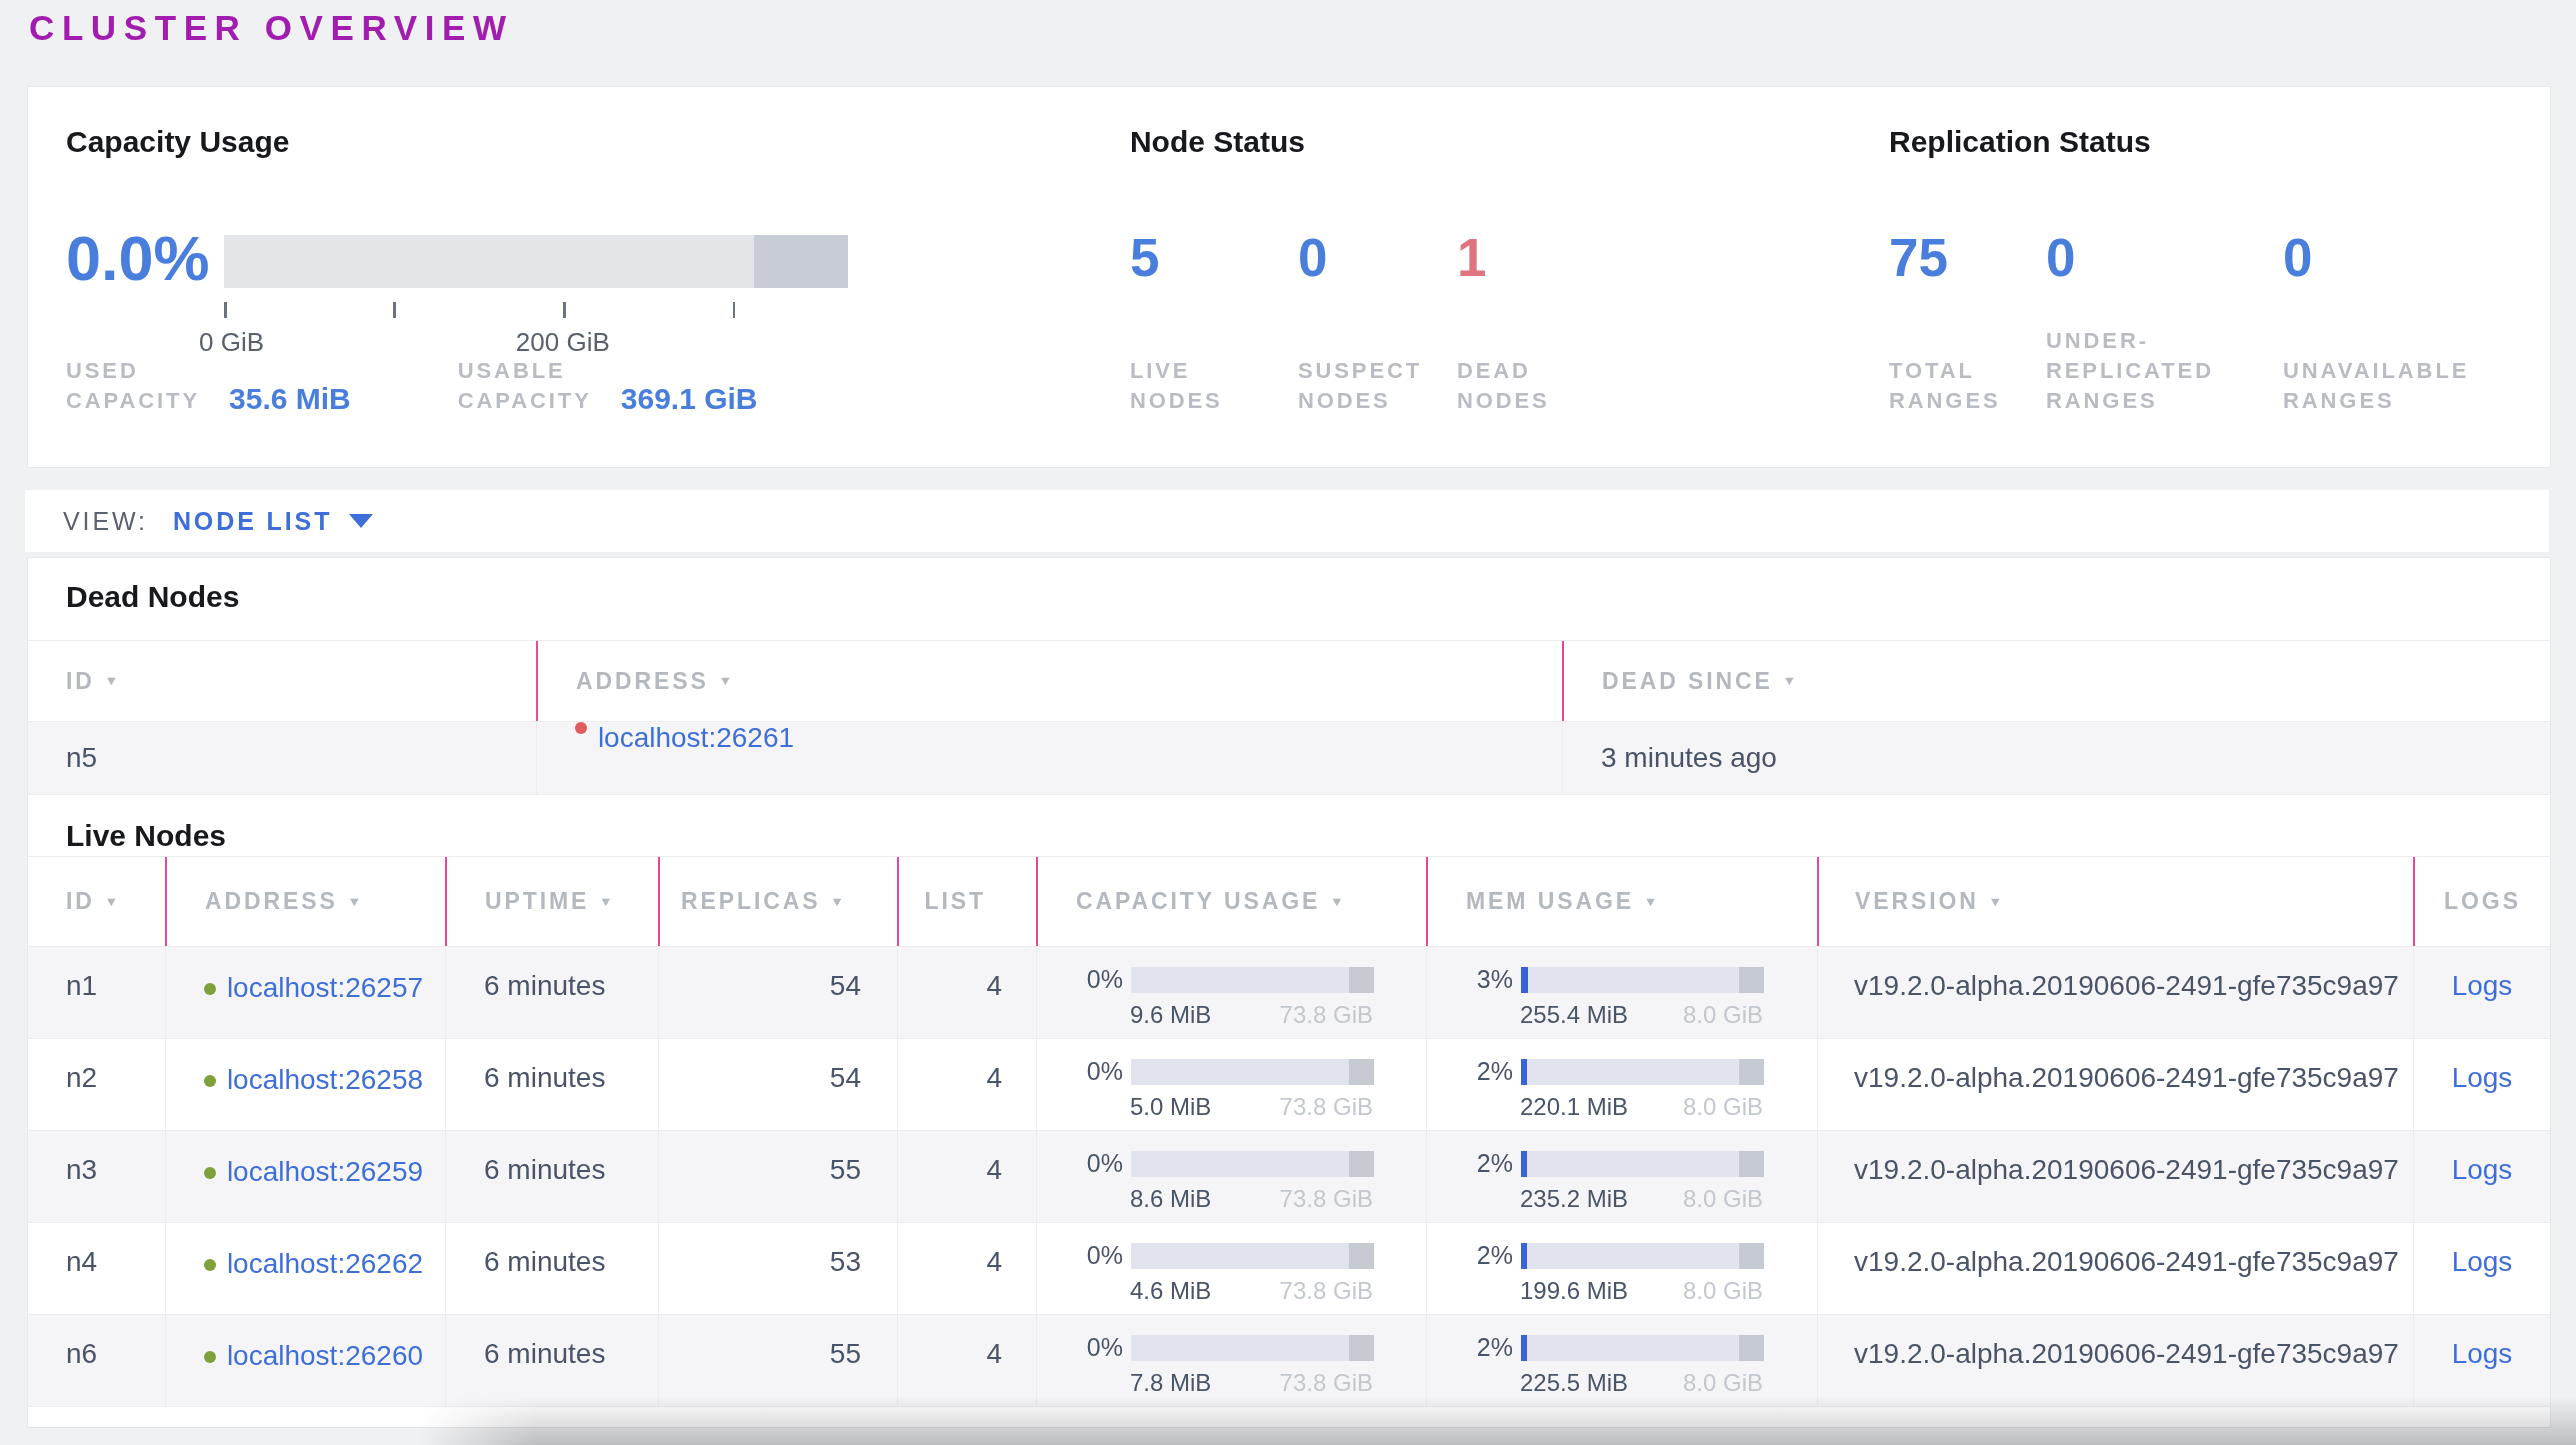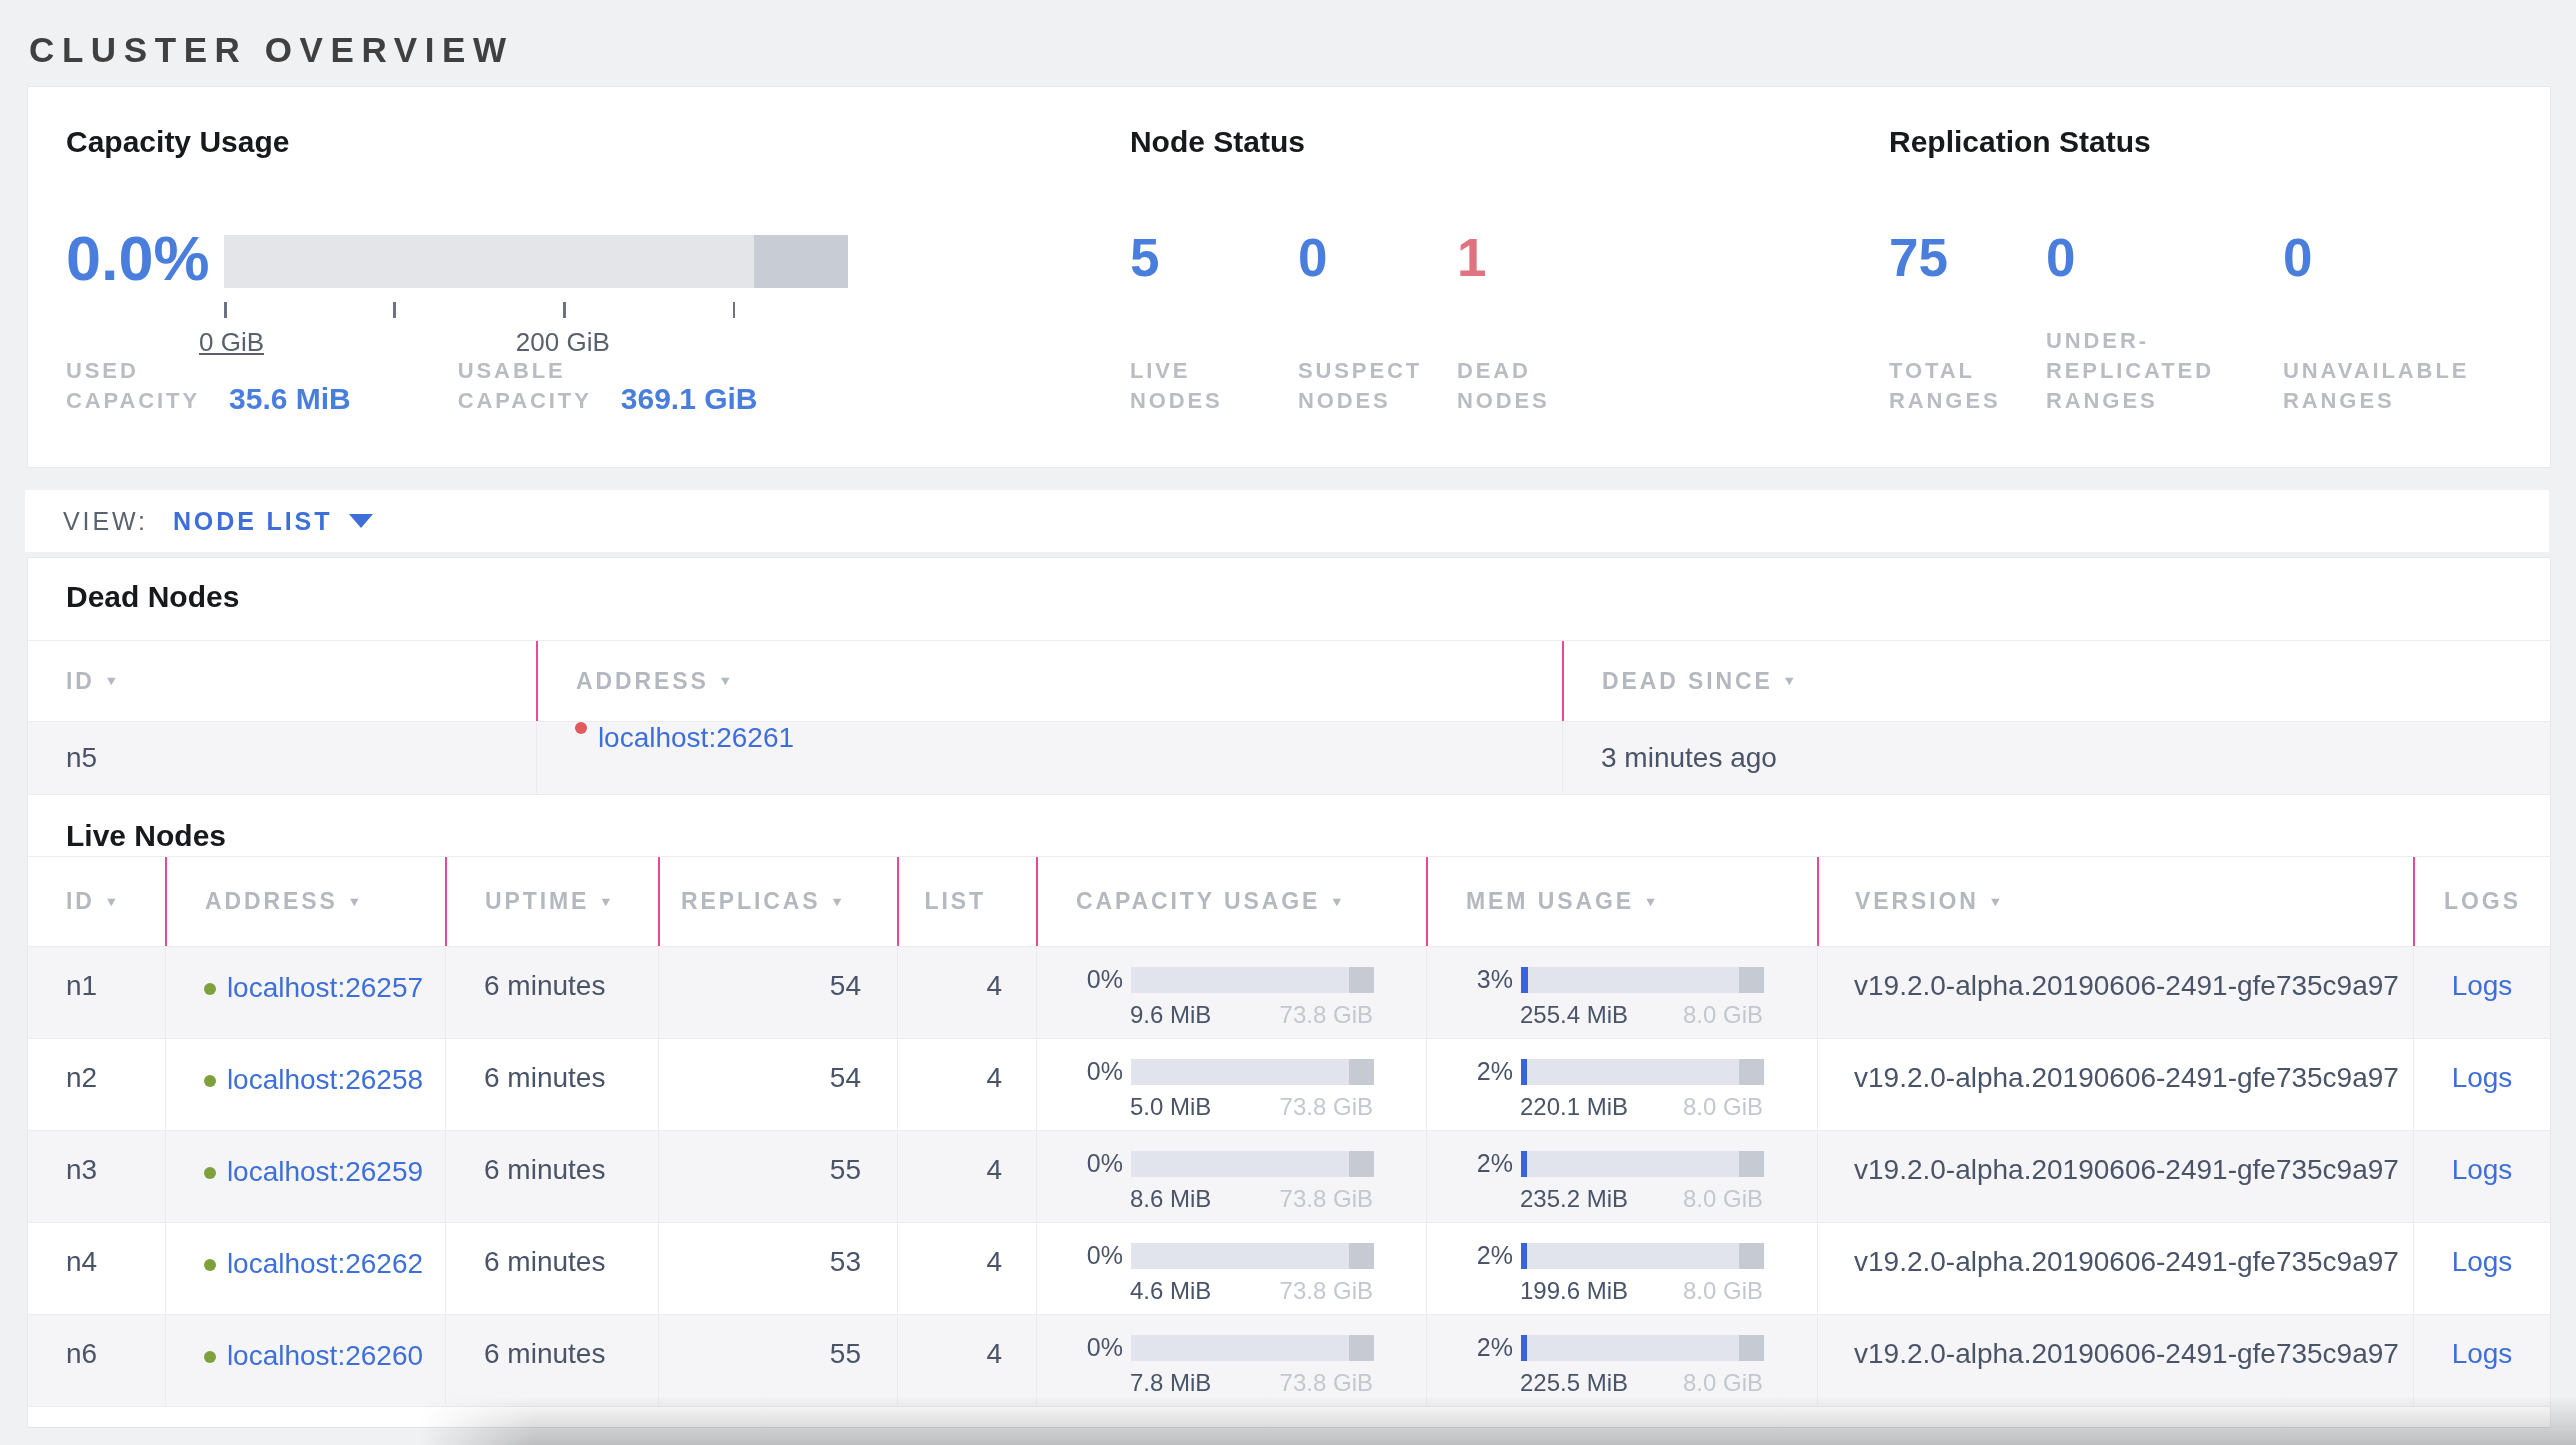--- a/index.html
+++ b/index.html
@@ -8,25 +8,25 @@
     font-family: "Liberation Sans", "DejaVu Sans", sans-serif;
     background: #f0f1f2;
     color: #4a5468;
     overflow: hidden;
     position: relative;
   }
   .page { position: relative; width: 2576px; height: 1446px; }
 
   
   .page-title {
-    padding: 30px 0 0 29px;
+    padding: 8px 0 0 29px;
     font-size: 35px;
     font-weight: 700;
     letter-spacing: 7.6px;
-    color: #404040;
+    color: #a21caf;
   }
 
   
   .overview-card {
     position: absolute;
     left: 27px; top: 86px;
     width: 2524px; height: 382px;
     background: #ffffff;
     border: 1px solid #e7e8e9;
     display: flex;
@@ -292,21 +292,21 @@
       <div class="vals">
         <span class="gauge-pct">0.0%</span>
         <div class="gauge">
           <div class="gtrack">
             <div class="gdark"></div>
           </div>
           <div class="gtick" style="left:0;"></div>
           <div class="gtick" style="left:27.1%;"></div>
           <div class="gtick" style="left:54.3%;"></div>
           <div class="gtick" style="left:81.5%;"></div>
-          <div class="glabel" style="left:1.2%;text-decoration:underline;">0 GiB</div>
+          <div class="glabel" style="left:1.2%;">0 GiB</div>
           <div class="glabel" style="left:54.3%;">200 GiB</div>
         </div>
       </div>
       <div class="cap-stats">
         <div class="stat-pair">
           <div class="stat-label">USED
 CAPACITY</div>
           <div class="stat-value">35.6 MiB</div>
         </div>
         <div class="stat-pair">

